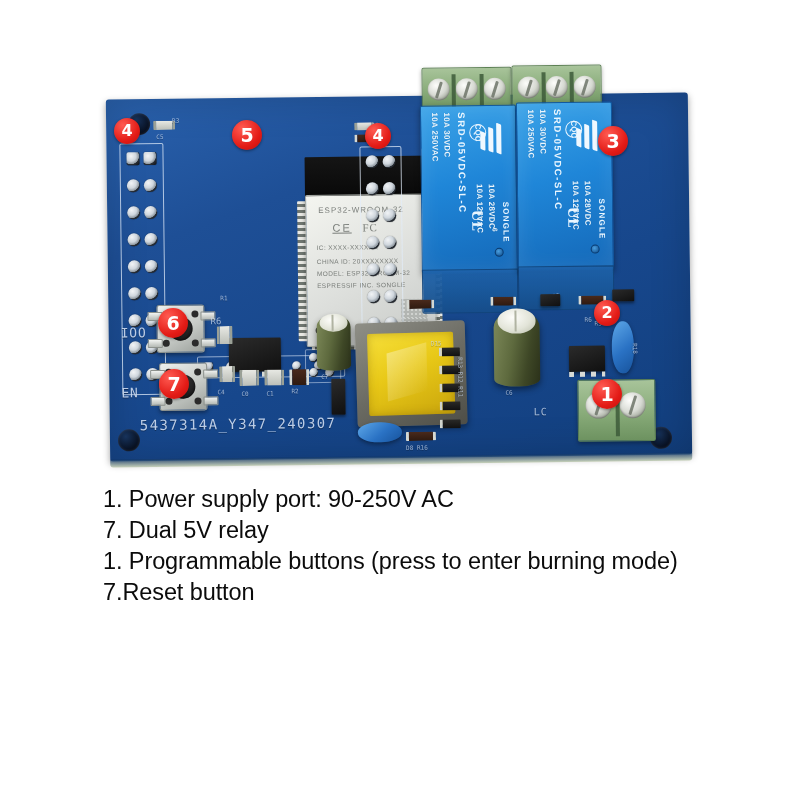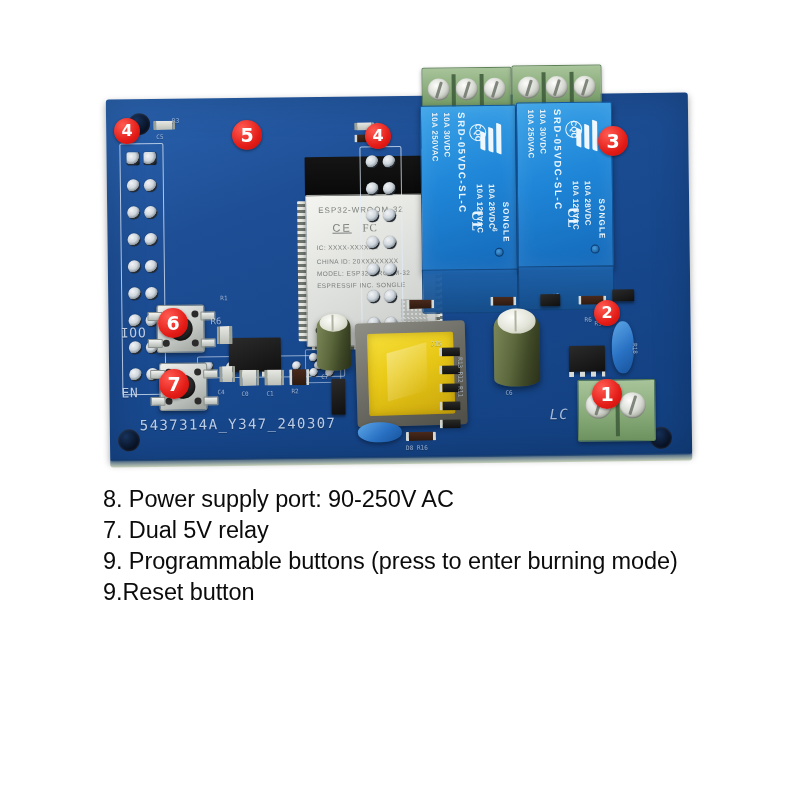--- a/index.html
+++ b/index.html
@@ -346,21 +346,21 @@
 
       <div class="smd res" style="left:298px;top:204px;width:22px;height:9px;"></div>
       <div class="smd res" style="left:382px;top:202px;width:20px;height:9px;"></div>
       <div class="smd res" style="left:296px;top:336px;width:24px;height:9px;"></div>
       <div class="silk mini" style="left:296px;top:348px;">D8 R16</div>
       <div class="silk mini" style="left:444px;top:198px;">Q2</div>
       <div class="silk mini" style="left:516px;top:196px;">Q1</div>
       <div class="silk mini" style="left:486px;top:226px;">R3</div>
       <div class="silk mini" style="left:476px;top:222px;">R6</div>
       <div class="silk mini" style="left:530px;top:250px;transform:rotate(90deg);transform-origin:left top;">R18</div>
-      <div class="silk tiny" style="left:440px;top:312px;font-size:14px;letter-spacing:1px;font-style:italic;">LC</div>
+      <div class="silk tiny" style="left:424px;top:312px;font-size:10px;letter-spacing:1px;">LC</div>
 
       <div class="blk" style="left:504px;top:196px;width:22px;height:12px;"></div>
       <div class="blk" style="left:432px;top:200px;width:20px;height:12px;"></div>
       <div class="smd res" style="left:470px;top:202px;width:22px;height:9px;"></div>
 
       <div class="term" style="left:468px;top:286px;width:76px;height:60px;">
         <div class="screw" style="left:7px;top:12px;width:26px;height:26px;"></div>
         <div class="screw" style="left:41px;top:12px;width:26px;height:26px;"></div>
         <div class="tgap" style="left:37px;top:4px;height:52px;"></div>
       </div>
@@ -410,19 +410,19 @@
     <div class="marker sm" style="left:594px;top:300px;">2</div>
     <div class="marker" style="left:598px;top:126px;">3</div>
     <div class="marker sm" style="left:114px;top:118px;">4</div>
     <div class="marker sm" style="left:365px;top:123px;">4</div>
     <div class="marker" style="left:232px;top:120px;">5</div>
     <div class="marker" style="left:158px;top:308px;">6</div>
     <div class="marker" style="left:159px;top:369px;">7</div>
   </div>
 
   <div id="caption">
-    <div class="cap-line">8. Power supply port: 90-250V AC</div>
+    <div class="cap-line">1. Power supply port: 90-250V AC</div>
     <div class="cap-line">7. Dual 5V relay</div>
-    <div class="cap-line">9. Programmable buttons (press to enter burning mode)</div>
-    <div class="cap-line">9.Reset button</div>
+    <div class="cap-line">1. Programmable buttons (press to enter burning mode)</div>
+    <div class="cap-line">7.Reset button</div>
   </div>
 
 </div>
 
 </body></html>

